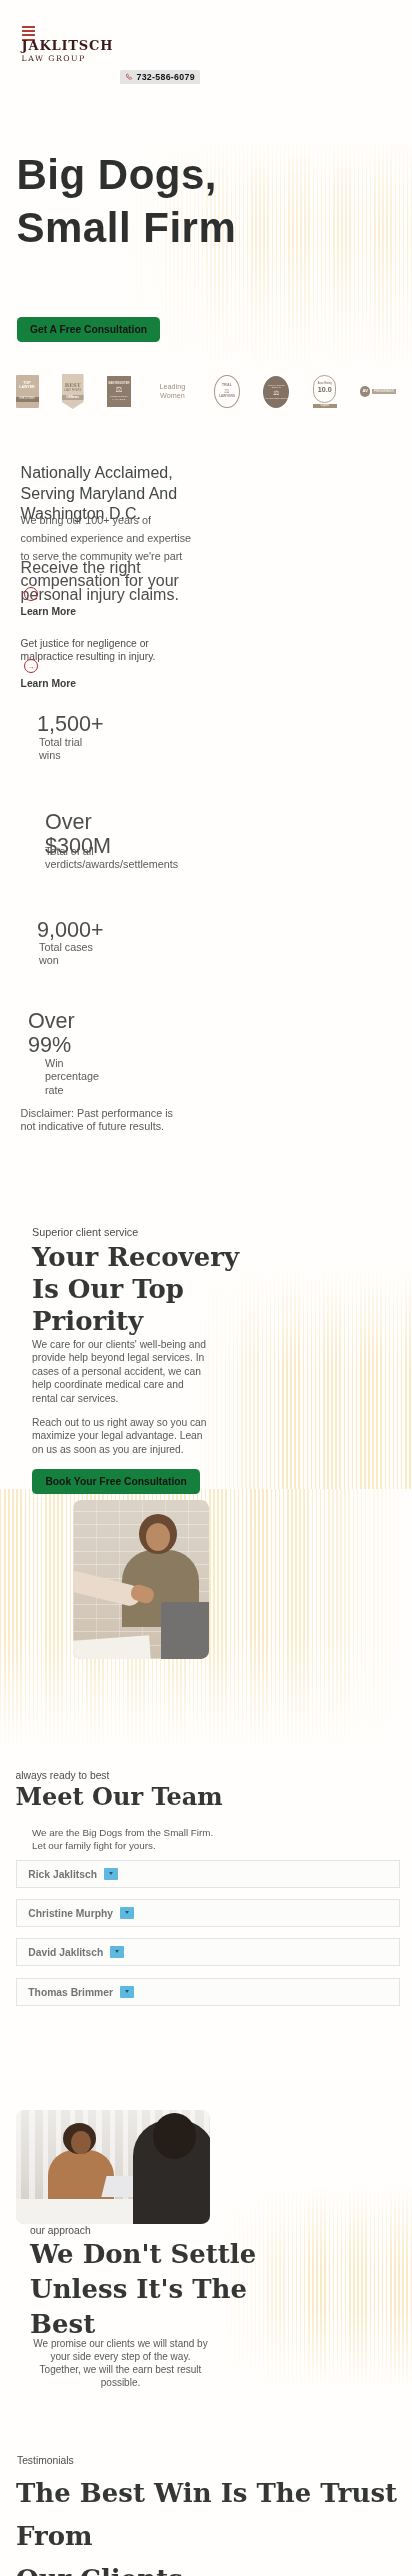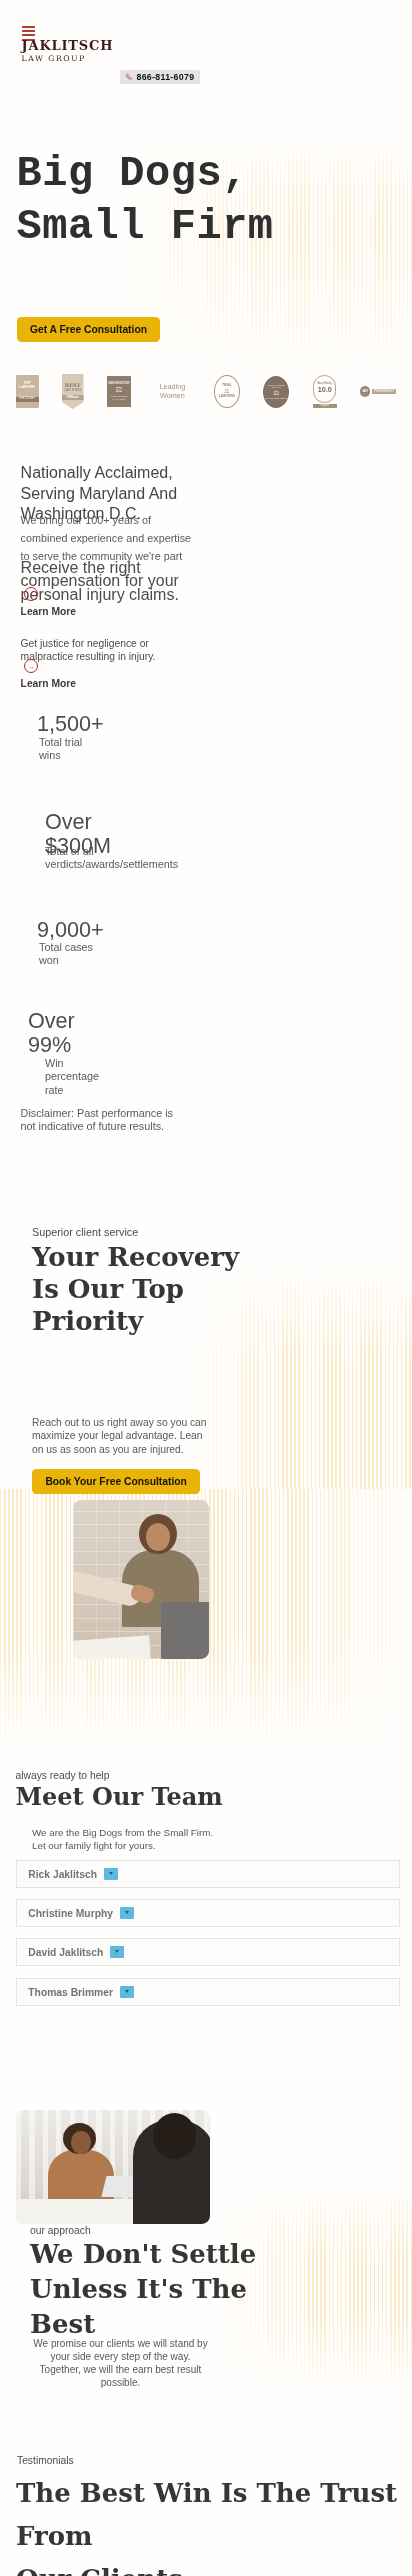--- a/index.html
+++ b/index.html
@@ -16,27 +16,27 @@
 
   
   .burger span{display:block;width:13.4px;height:2.1px;background:#b23b32;margin-bottom:2.1px;border-radius:0.5px;}
   .logo1{font-family:"DejaVu Serif",serif;font-weight:bold;font-size:13px;color:#3d191c;letter-spacing:0.8px;}
   .logo2{font-family:"DejaVu Serif",serif;font-size:7.7px;color:#3d191c;letter-spacing:1.5px;margin-top:1px;}
   .phone-badge{display:flex;align-items:center;gap:3.6px;background:#e3e3e3;border-radius:1.5px;
       padding:2.1px 5.2px;cursor:pointer;}
   .phone-badge b{font-size:8.8px;color:#141414;letter-spacing:0.3px;}
 
   
-  .hero-title{font-family:Liberation Mono, monospace;font-weight:bold;font-size:42px;line-height:53px;
+  .hero-title{font-family:Liberation Sans, sans-serif;font-weight:bold;font-size:42px;line-height:53px;
       color:#2d302f;letter-spacing:0.5px;}
   .serif-h{font-family:"DejaVu Serif",serif;font-weight:bold;color:#343736;}
   .sans-h{font-weight:400;color:#424746;}
   .eyebrow{font-size:10.3px;color:#4c4c4c;}
   .body-p{font-size:9.8px;color:#555a58;line-height:13.4px;}
-  .gray-btn{display:inline-block;background:#eab308;border-radius:4.6px;padding:7.2px 13.4px;
+  .gray-btn{display:inline-block;background:#15803d;border-radius:4.6px;padding:7.2px 13.4px;
       font-size:10.3px;font-weight:bold;color:#141414;cursor:pointer;}
   .learn{font-size:10.3px;font-weight:bold;color:#3c3c3c;cursor:pointer;}
   .red-circle{width:12px;height:12px;border:1px solid #b5282e;border-radius:50%;
       display:flex;align-items:center;justify-content:center;color:#b5282e;font-size:7.2px;cursor:pointer;}
   .stat-num{font-size:21.6px;color:#4b4e4d;line-height:24px;}
   .stat-label{font-size:10.8px;color:#5a5a5a;line-height:13.4px;}
 
   
   .badges{display:flex;justify-content:space-between;align-items:center;width:381px;height:43px;}
   .badge{position:relative;text-align:center;line-height:1.15;}
@@ -136,21 +136,21 @@
       <span></span>
   </div>
   <div class="abs" style="left:21.6px;top:38px;cursor:pointer;">
     <div class="logo1" data-bind="header.logo_line1">JAKLITSCH</div>
     <div class="logo2" data-bind="header.logo_line2">LAW GROUP</div>
   </div>
   <div class="abs phone-badge" style="left:120px;top:70px;">
     <svg width="7.7" height="7.7" viewBox="0 0 24 24">
       <path d="M7 3c1.2 0 2.2 1 2.7 2.1l.9 2c.3.7 0 1.5-.6 2l-1.1.9c.9 1.9 2.6 3.6 4.5 4.5l.9-1.1c.5-.6 1.3-.9 2-.6l2 .9C19.4 14.2 21 15.2 21 16.4c0 1.6-1.6 3.1-3.2 3.1C11 19.5 4.5 13 4.5 6.2 4.5 4.6 5.4 3 7 3z" fill="none" stroke="#bb3a35" stroke-width="2.2" stroke-linejoin="round"></path>
     </svg>
-    <b data-bind="header.phone">866-811-6079</b>
+    <b data-bind="header.phone">732-586-6079</b>
   </div>
 
   <h1 class="abs hero-title" style="left:16.5px;top:148px;margin:0;" data-bind-lines="hero.title_lines">Big Dogs,
 Small Firm</h1>
   <div class="abs gray-btn" style="left:16.5px;top:317px;" data-bind="hero.cta_label">Get A Free Consultation</div>
 
   <div class="abs badges" style="left:15.5px;top:370px;">
     <div class="badge b1">
       <span class="bl s1" data-bind="hero.badges.0.lines.0">TOP</span>
       <span class="bl s2" data-bind="hero.badges.0.lines.1">LAWYER</span>
@@ -218,35 +218,36 @@
 
   <div class="abs stat-num" style="left:28px;top:1009px;width:77px;" data-bind="stats.items.3.value">Over 99%</div>
   <div class="abs stat-label" style="left:45px;top:1057px;width:62px;" data-bind="stats.items.3.label">Win percentage rate</div>
 
   <div class="abs" style="left:20.6px;top:1107px;width:162px;font-size:10.8px;line-height:13.4px;color:#565b59;" data-bind="stats.disclaimer">Disclaimer: Past performance is not indicative of future results.</div>
 
   <div class="abs eyebrow" style="left:32px;top:1226px;font-size:10.8px;" data-bind="recovery.eyebrow">Superior client service</div>
   <h2 class="abs serif-h" style="left:32px;top:1241px;margin:0;font-size:26px;line-height:32px;" data-bind-lines="recovery.heading_lines">Your Recovery
 Is Our Top
 Priority</h2>
+  <p class="abs body-p" style="left:32px;top:1338px;width:179px;margin:0;font-size:10.3px;" data-bind="recovery.paragraph_1">We care for our clients' well-being and provide help beyond legal services. In cases of a personal accident, we can help coordinate medical care and rental car services.</p>
   <p class="abs body-p" style="left:32px;top:1416px;width:179px;margin:0;font-size:10.3px;" data-bind="recovery.paragraph_2">Reach out to us right away so you can maximize your legal advantage. Lean on us as soon as you are injured.</p>
   <div class="abs gray-btn" style="left:32px;top:1469px;" data-bind="recovery.cta_label">Book Your Free Consultation</div>
 
   <div class="photo p1" style="left:73px;top:1500px;width:136px;height:159px;">
     <div class="brick"></div>
       <div class="torso"></div>
       <div class="hair"></div>
       <div class="face"></div>
     <div class="arm"></div>
       <div class="hand"></div>
       <div class="laptop"></div>
       <div class="papers"></div>
   </div>
 
-  <div class="abs eyebrow" style="left:15.5px;top:1770px;" data-bind="team.eyebrow">always ready to help</div>
+  <div class="abs eyebrow" style="left:15.5px;top:1770px;" data-bind="team.eyebrow">always ready to best</div>
   <h2 class="abs serif-h" style="left:15.5px;top:1782px;margin:0;font-size:24px;" data-bind="team.heading">Meet Our Team</h2>
   <p class="abs body-p" style="left:21px;top:1815px;width:187px;margin:11px;" data-bind="team.description">We are the Big Dogs from the Small Firm. Let our family fight for yours.</p>
 
   <div class="acc" style="top:1860px;">
     <b data-bind="team.members.0.name">Rick Jaklitsch</b>
     <span class="chev-btn">
         <span class="chev"></span>
       </span>
   </div>
   <div class="acc" style="top:1899px;">

